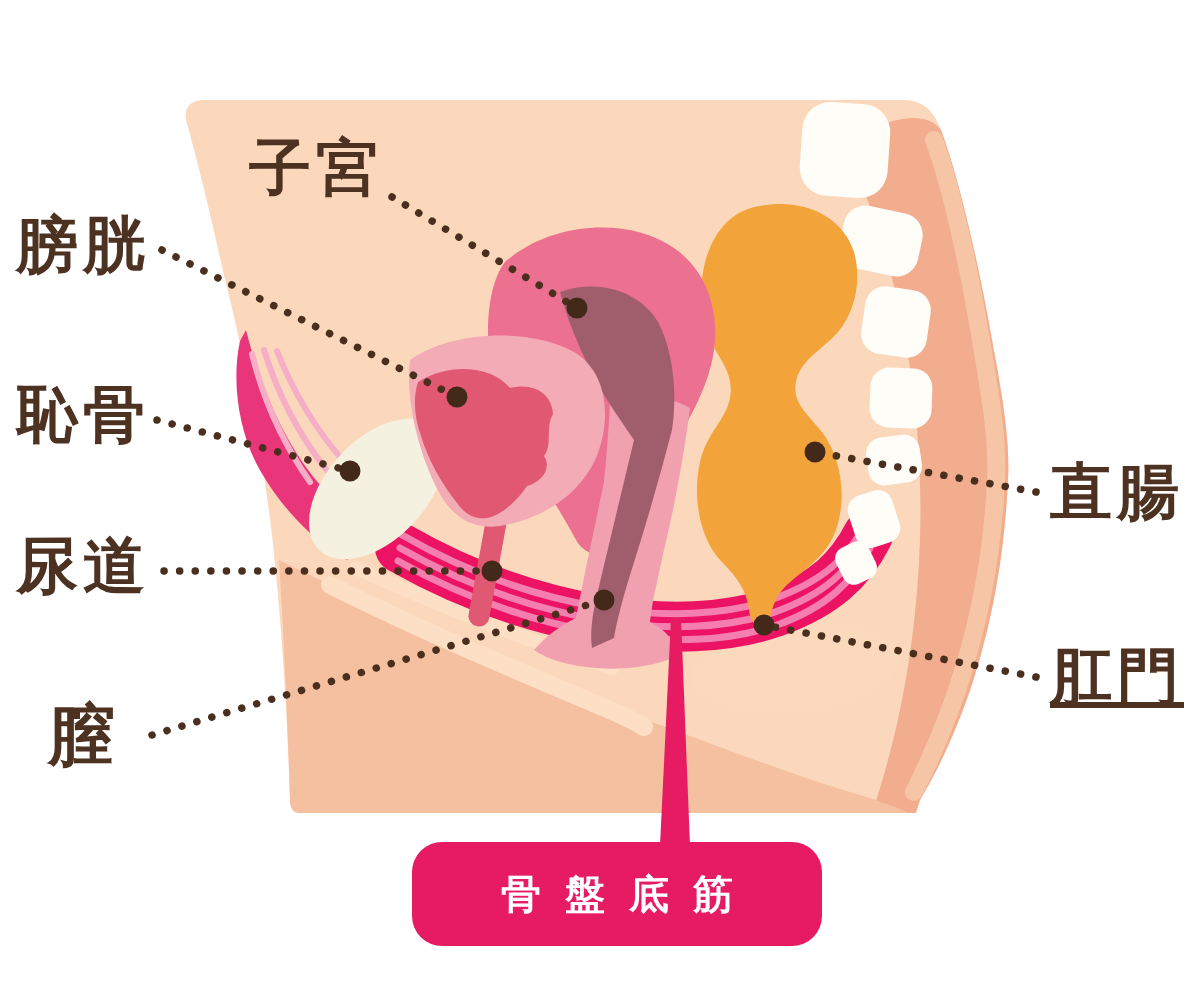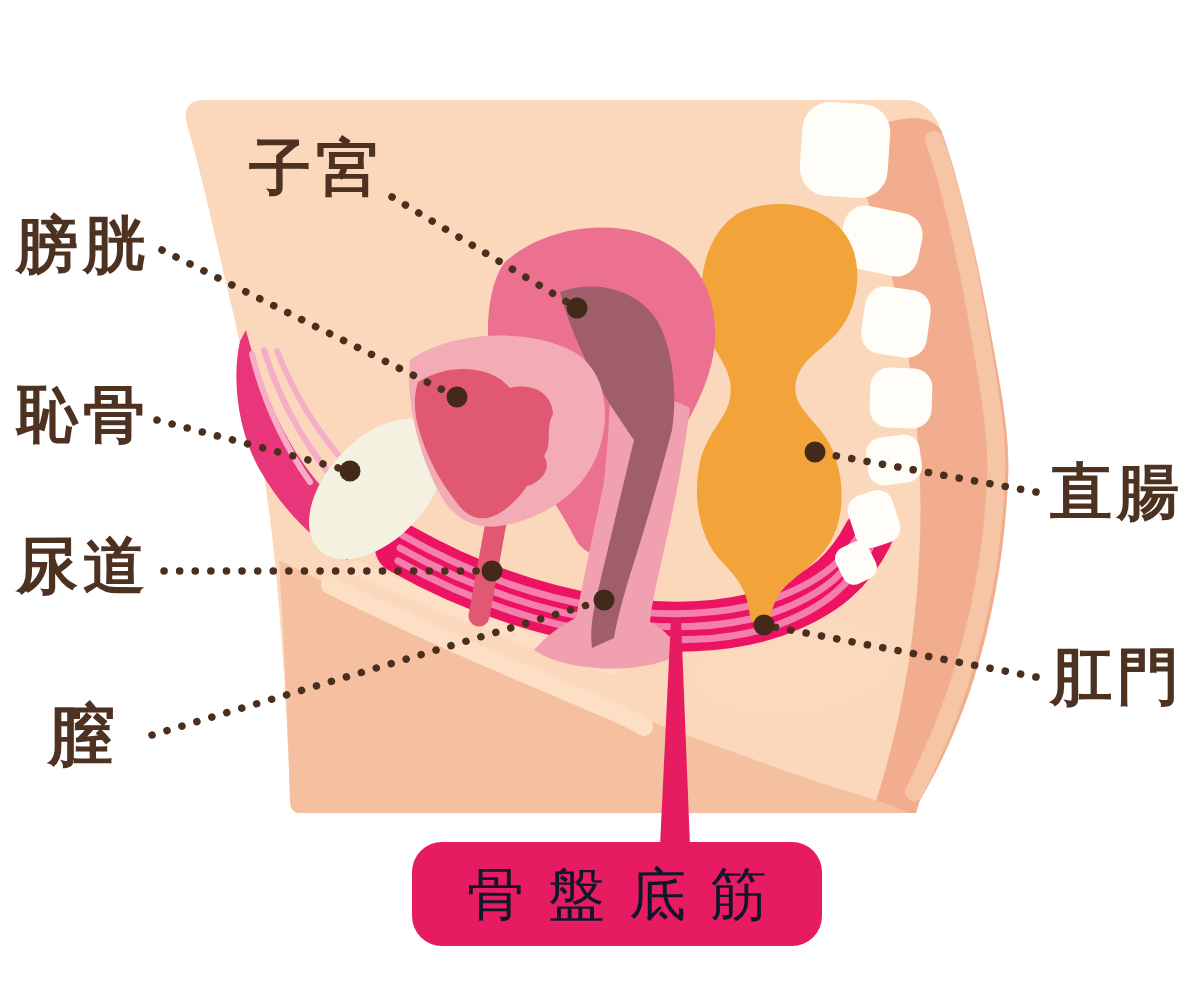--- a/index.html
+++ b/index.html
@@ -11,21 +11,21 @@
   .organ-label{
     position:absolute;color:#4d3222;font-size:62px;font-weight:700;
     line-height:1;letter-spacing:5px;white-space:nowrap;
   }
   #label-vagina{font-size:67px;}
   #pelvic-floor-badge{
     position:absolute;left:412px;top:842px;width:410px;height:104px;
     background:#e71b62;border-radius:30px;display:flex;align-items:center;justify-content:center;
   }
   #pelvic-floor-badge span{
-    color:#0f172a;font-size:57px;font-weight:400;line-height:1;
+    color:#ffffff;font-size:40px;font-weight:700;line-height:1;
     letter-spacing:24px;margin-right:-24px;white-space:nowrap;
   }
 </style>
 </head>
 <body>
 
 <div id="stage">
 
   <svg id="art" width="1200" height="1006" viewBox="0 0 1200 1006">
 
@@ -192,19 +192,19 @@
 
     <path fill="#e71b62" d="M 671 618 L 681 618 L 690 846 L 660 846 Z"></path>
   </svg>
 
   <div class="organ-label" id="label-uterus" style="left:249px;top:137px;">子宮</div>
   <div class="organ-label" style="left:16px;top:214px;">膀胱</div>
   <div class="organ-label" style="left:16px;top:384px;text-align:center;">恥骨</div>
   <div class="organ-label" style="left:16px;top:535px;text-align:center;">尿道</div>
   <div class="organ-label" id="label-vagina" style="left:48px;top:702px;">膣</div>
   <div class="organ-label" style="left:1050px;top:461px;font-family:Liberation Serif, serif;">直腸</div>
-  <div class="organ-label" style="left:1050px;top:646px;">肛門</div>
+  <div class="organ-label" style="left:1050px;top:646px;text-decoration:underline;">肛門</div>
 
   <div id="pelvic-floor-badge">
     <span>骨盤底筋</span>
   </div>
 
 </div>
 
 </body></html>

